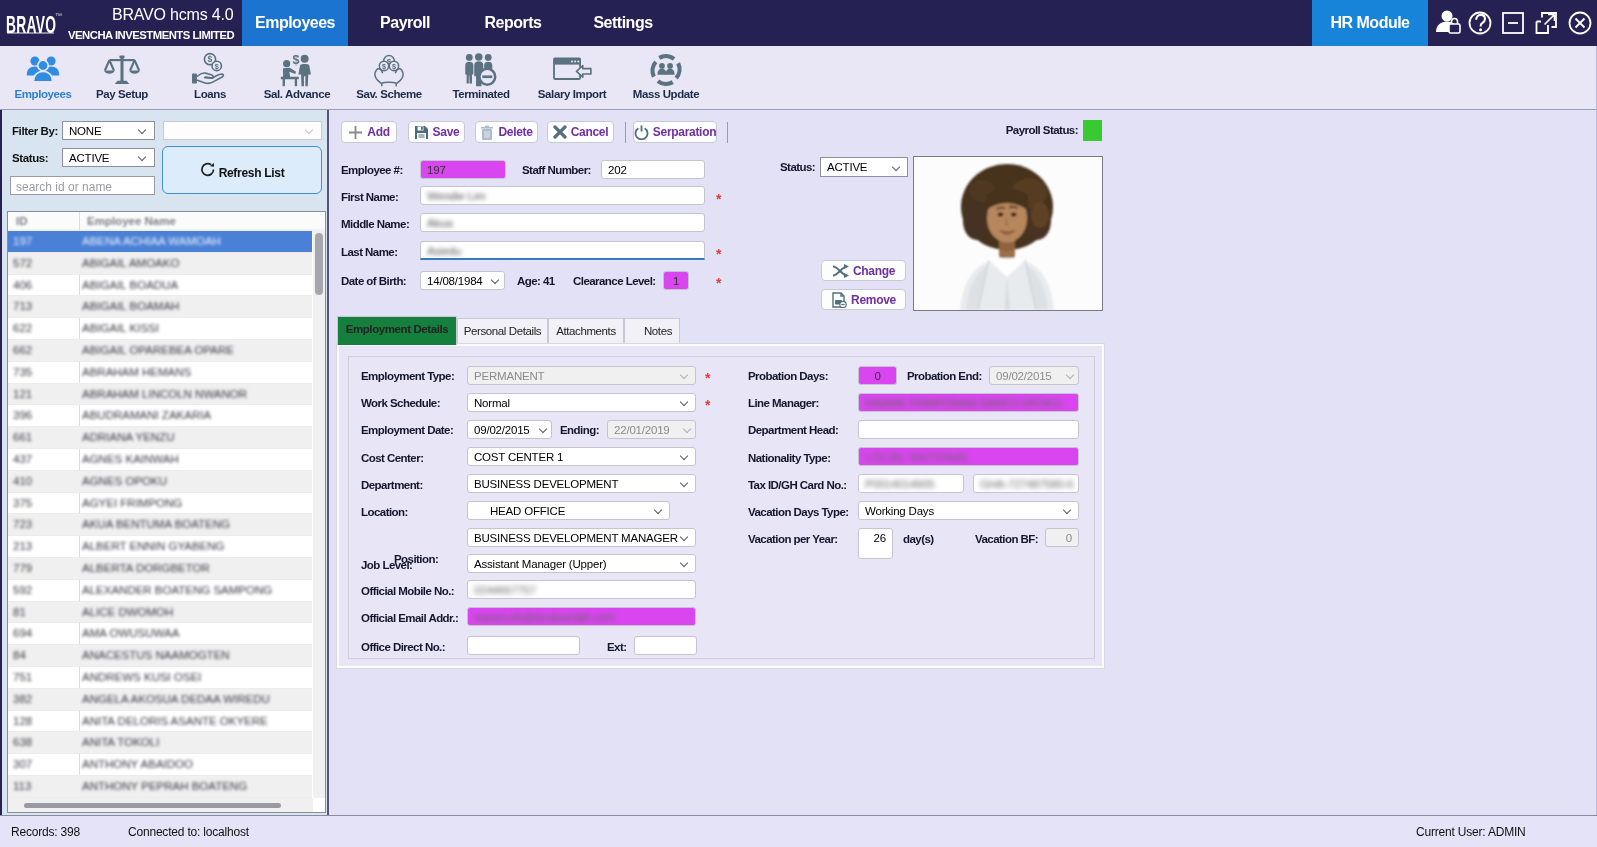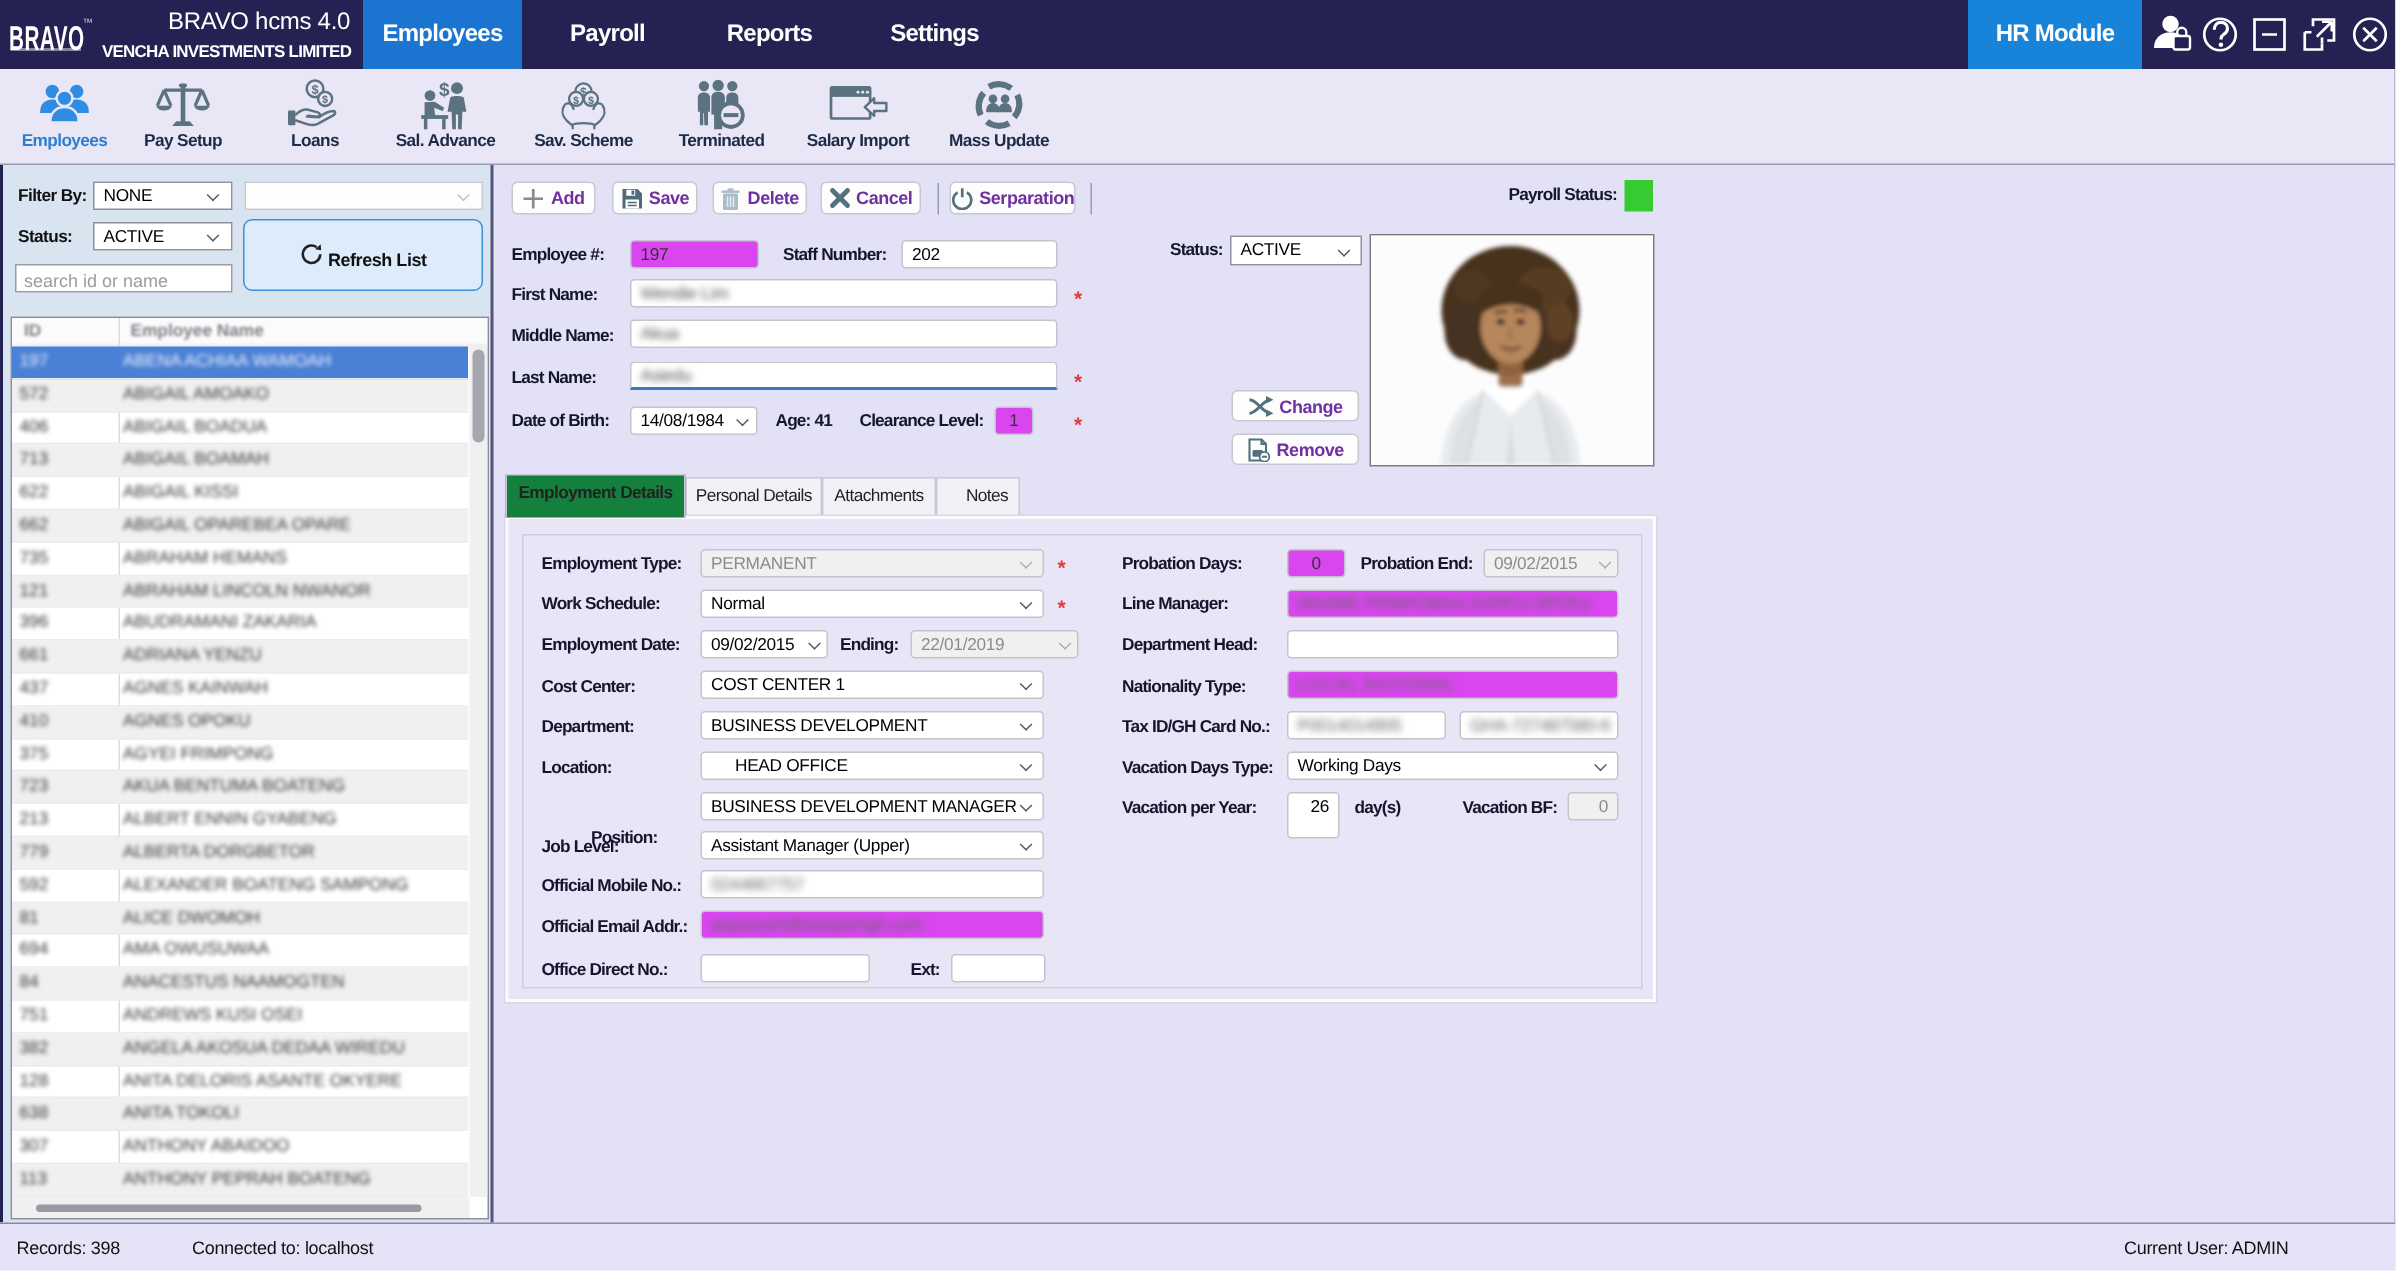--- a/index.html
+++ b/index.html
@@ -472,27 +472,27 @@
 
     <div class="flabel" style="left:31px; top:260px;">Employment Type:</div>
     <div class="fin dis" style="left:137px; top:256px; width:229px; height:19px;">PERMANENT<span class="chev" style="right:8px; top:5px; border-color:#adadb5;"></span></div>
     <div class="star" style="left:375px; top:260px;">*</div>
     <div class="flabel" style="left:31px; top:287px;">Work Schedule:</div>
     <div class="fin" style="left:137px; top:283px; width:229px; height:19px;">Normal<span class="chev" style="right:8px; top:5px;"></span></div>
     <div class="star" style="left:375px; top:287px;">*</div>
     <div class="flabel" style="left:31px; top:314px;">Employment Date:</div>
     <div class="fin" style="left:137px; top:310px; width:85px; height:19px;">09/02/2015<span class="chev" style="right:5px; top:5px;"></span></div>
     <div class="flabel" style="left:230px; top:314px;">Ending:</div>
-    <div class="fin dis" style="left:277px; top:310px; width:112px; height:19px;">22/01/2019<span class="chev" style="right:5px; top:5px; border-color:#adadb5;"></span></div>
+    <div class="fin dis" style="left:277px; top:310px; width:89px; height:19px;">22/01/2019<span class="chev" style="right:5px; top:5px; border-color:#adadb5;"></span></div>
     <div class="flabel" style="left:31px; top:342px;">Cost Center:</div>
     <div class="fin" style="left:137px; top:337px; width:229px; height:19px;">COST CENTER 1<span class="chev" style="right:8px; top:5px;"></span></div>
     <div class="flabel" style="left:31px; top:369px;">Department:</div>
     <div class="fin" style="left:137px; top:364px; width:229px; height:19px;">BUSINESS DEVELOPMENT<span class="chev" style="right:8px; top:5px;"></span></div>
     <div class="flabel" style="left:31px; top:396px;">Location:</div>
-    <div class="fin" style="left:137px; top:391px; width:229px; height:19px;padding-left:22px;">HEAD OFFICE<span class="chev" style="right:8px; top:5px;"></span></div>
+    <div class="fin" style="left:137px; top:391px; width:203px; height:19px;padding-left:22px;">HEAD OFFICE<span class="chev" style="right:8px; top:5px;"></span></div>
     <div class="flabel" style="left:31px; top:443px;margin-left:33px;">Position:</div>
     <div class="fin" style="left:137px; top:418px; width:229px; height:19px;">BUSINESS DEVELOPMENT MANAGER<span class="chev" style="right:8px; top:5px;"></span></div>
     <div class="flabel" style="left:31px; top:449px;">Job Level:</div>
     <div class="fin" style="left:137px; top:444px; width:229px; height:19px;">Assistant Manager (Upper)<span class="chev" style="right:8px; top:5px;"></span></div>
     <div class="flabel" style="left:31px; top:475px;">Official Mobile No.:</div>
     <div class="fin" style="left:137px; top:470px; width:229px; height:19px;"><span class="blur2">0244667757</span></div>
     <div class="flabel" style="left:31px; top:502px;">Official Email Addr.:</div>
     <div class="fin grey" style="left:137px; top:497px; width:229px; height:19px;"><span class="blur2">aspancah@bestpointgh.com</span></div>
     <div class="flabel" style="left:31px; top:531px;">Office Direct No.:</div>
     <div class="fin" style="left:137px; top:526px; width:113px; height:19px;"></div>

